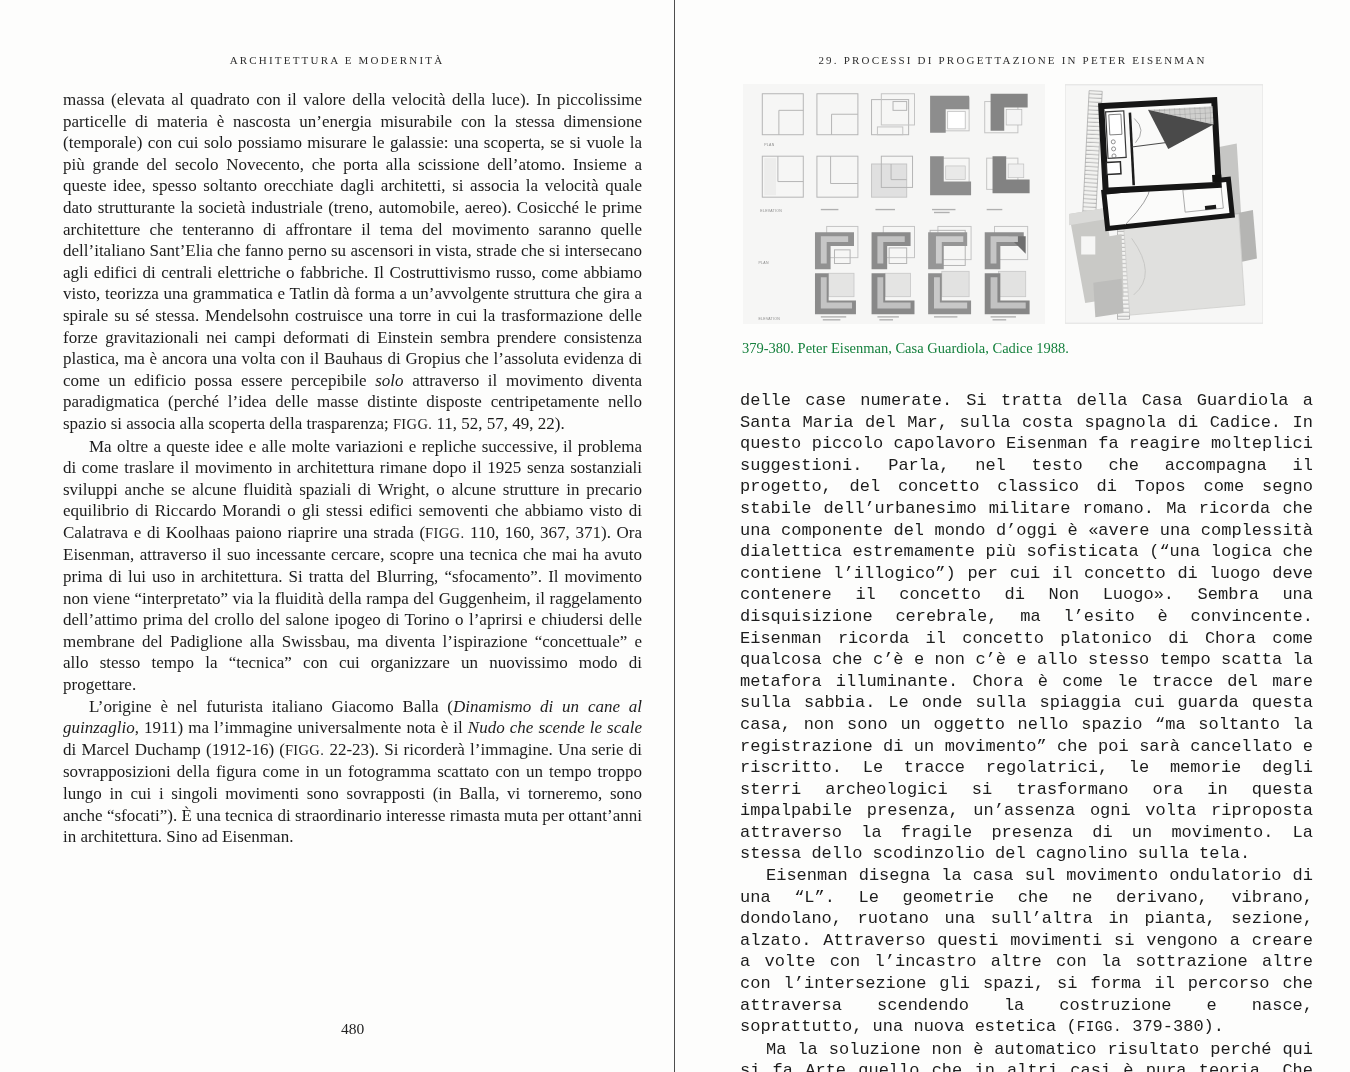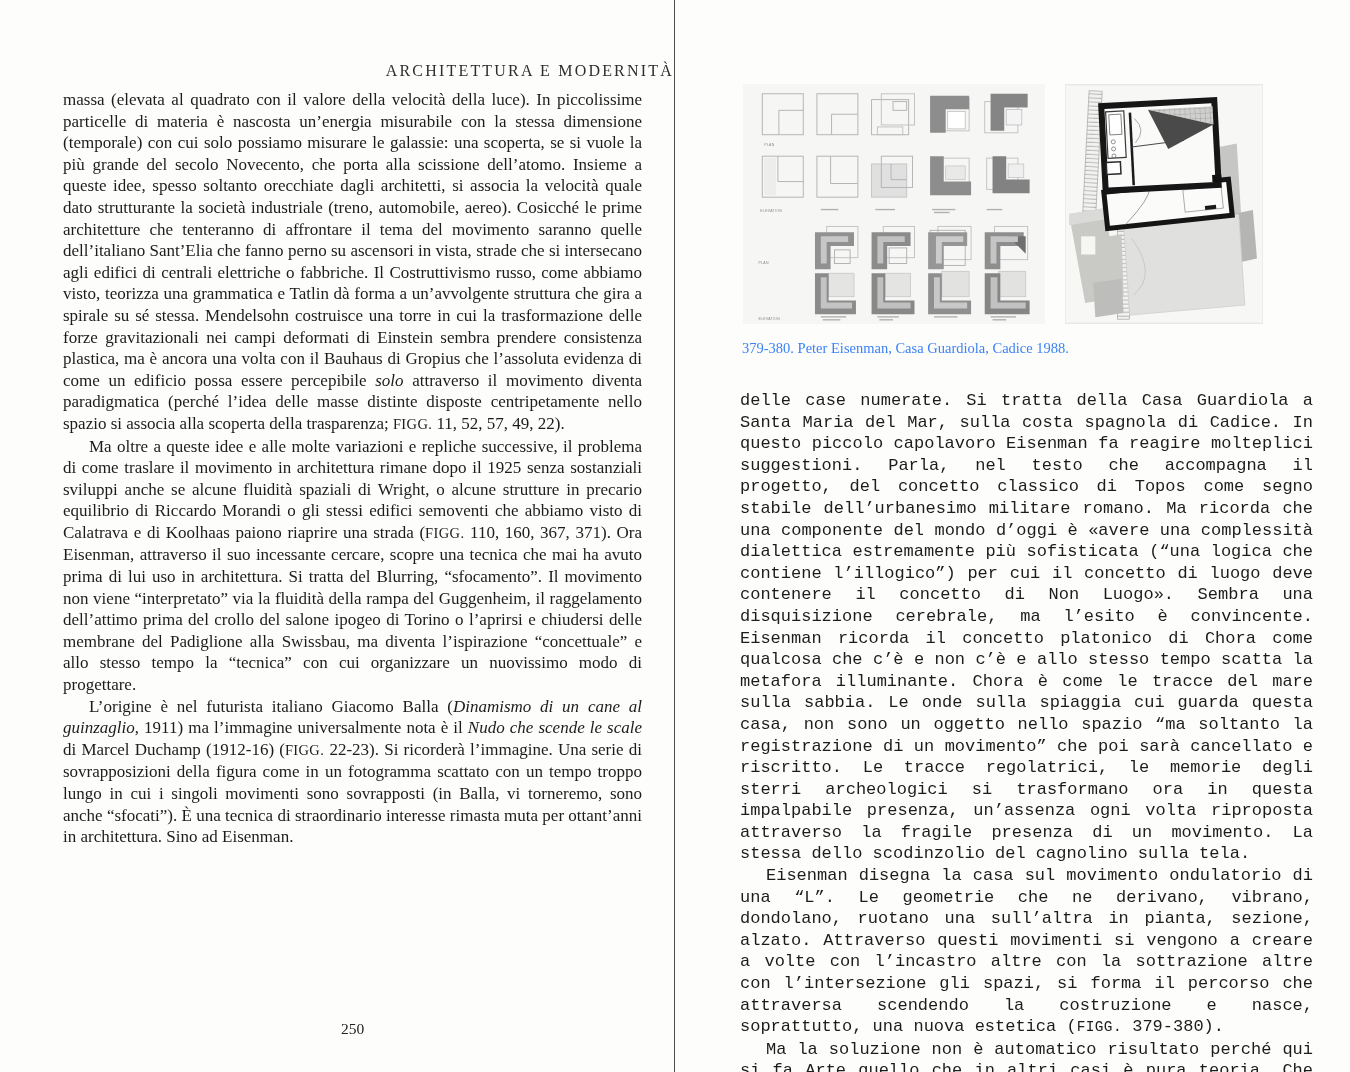--- a/index.html
+++ b/index.html
@@ -6,64 +6,65 @@
   body{
     width:1350px;height:1072px;position:relative;background:#fdfdfc;
     font-family:"Liberation Serif","DejaVu Serif",serif;color:#1e1e1e;
     overflow:hidden;
   }
   .page{position:absolute;top:0;height:1072px;}
   .page-left{left:0;width:674px;}
   .page-right{left:675px;width:675px;}
   .spine{position:absolute;left:674px;top:0;width:1px;height:1072px;background:#4d4d4d;}
   .running-head{
-    position:absolute;top:62px;left:0;width:100%;text-align:right;
-    font-size:16px;letter-spacing:2.2px;color:#2e2e2e;white-space:nowrap;
+    position:absolute;top:54px;left:0;width:100%;text-align:center;
+    font-size:11px;letter-spacing:2.2px;color:#2e2e2e;white-space:nowrap;
   }
   .body-text{
     position:absolute;text-align:justify;font-size:17px;line-height:21.6px;
     hyphens:auto;-webkit-hyphens:auto;color:#1c1c1c;
   }
   .body-left{left:63px;top:89px;width:579px;}
   .body-right{left:65px;top:390px;width:573px;font-family:Liberation Mono, monospace;}
   .body-text p{margin:0;padding:0;}
   .body-text p.indent{text-indent:26px;}
   .it{font-style:italic;}
   .sc{font-size:0.85em;letter-spacing:0.4px;}
   .page-number{
     position:absolute;top:1020px;text-align:center;font-size:15.5px;color:#222;
   }
   .pn-left{left:63px;width:579px;}
   .pn-right{left:65px;width:573px;}
   .figure-area{position:absolute;left:0;top:0;width:675px;height:380px;}
   .fig-a{position:absolute;left:68px;top:84px;width:302px;height:240px;background:#f6f6f5;}
   .fig-b{position:absolute;left:390px;top:84px;width:198px;height:240px;background:#f7f7f6;}
   .caption{
-    position:absolute;left:67px;top:340px;width:573px;font-size:14.5px;color:#3b82f6;
+    position:absolute;left:67px;top:340px;width:573px;font-size:14.5px;color:#15803d;
   }
   svg .ol{fill:none;stroke:#b4b4b4;stroke-width:1;}
   svg .ol2{fill:none;stroke:#c3c3c3;stroke-width:1;}
   svg .lbl{font-family:"Liberation Sans",sans-serif;font-size:3.6px;fill:#8a8a8a;letter-spacing:0.3px;}
 </style>
 </head>
 <body>
 
 <div class="page page-left">
   <div class="running-head">ARCHITETTURA E MODERNITÀ</div>
   <div class="body-text body-left">
       <p><span>massa (elevata al quadrato con il valore della velocità della luce). In piccolissime particelle di materia è nascosta un’energia misurabile con la stessa dimensione (temporale) con cui solo possiamo misurare le galassie: una scoperta, se si vuole la più grande del secolo Novecento, che porta alla scissione dell’atomo. Insieme a queste idee, spesso soltanto orecchiate dagli architetti, si associa la velocità quale dato strutturante la società industriale (treno, automobile, aereo). Cosicché le prime architetture che tenteranno di affrontare il tema del movimento saranno quelle dell’italiano Sant’Elia che fanno perno su ascensori in vista, strade che si intersecano agli edifici di centrali elettriche o fabbriche. Il Costruttivismo russo, come abbiamo visto, teorizza una grammatica e Tatlin dà forma a un’avvolgente struttura che gira a spirale su sé stessa. Mendelsohn costruisce una torre in cui la trasformazione delle forze gravitazionali nei campi deformati di Einstein sembra prendere consistenza plastica, ma è ancora una volta con il Bauhaus di Gropius che l’assoluta evidenza di come un edificio possa essere percepibile </span><span class="it">solo</span><span> attraverso il movimento diventa paradigmatica (perché l’idea delle masse distinte disposte centripetamente nello spazio si associa alla scoperta della trasparenza; </span><span class="sc">FIGG.</span><span> 11, 52, 57, 49, 22).</span></p>
       <p class="indent"><span>Ma oltre a queste idee e alle molte variazioni e repliche successive, il problema di come traslare il movimento in architettura rimane dopo il 1925 senza sostanziali sviluppi anche se alcune fluidità spaziali di Wright, o alcune strutture in precario equilibrio di Riccardo Morandi o gli stessi edifici semoventi che abbiamo visto di Calatrava e di Koolhaas paiono riaprire una strada (</span><span class="sc">FIGG.</span><span> 110, 160, 367, 371). Ora Eisenman, attraverso il suo incessante cercare, scopre una tecnica che mai ha avuto prima di lui uso in architettura. Si tratta del Blurring, “sfocamento”. Il movimento non viene “interpretato” via la fluidità della rampa del Guggenheim, il raggelamento dell’attimo prima del crollo del salone ipogeo di Torino o l’aprirsi e chiudersi delle membrane del Padiglione alla Swissbau, ma diventa l’ispirazione “concettuale” e allo stesso tempo la “tecnica” con cui organizzare un nuovissimo modo di progettare.</span></p>
       <p class="indent"><span>L’origine è nel futurista italiano Giacomo Balla (</span><span class="it">Dinamismo di un cane al guinzaglio</span><span>, 1911) ma l’immagine universalmente nota è il </span><span class="it">Nudo che scende le scale</span><span> di Marcel Duchamp (1912-16) (</span><span class="sc">FIGG.</span><span> 22-23). Si ricorderà l’immagine. Una serie di sovrapposizioni della figura come in un fotogramma scattato con un tempo troppo lungo in cui i singoli movimenti sono sovrapposti (in Balla, vi torneremo, sono anche “sfocati”). È una tecnica di straordinario interesse rimasta muta per ottant’anni in architettura. Sino ad Eisenman.</span></p>
     </div>
-  <div class="page-number pn-left">250</div>
+  <div class="page-number pn-left">480</div>
 </div>
 
 <div class="spine"></div>
 
 <div class="page page-right">
+  <div class="running-head">29. PROCESSI DI PROGETTAZIONE IN PETER EISENMAN</div>
 
   <div class="figure-area">
 
     <svg class="fig-a" viewBox="0 0 302 246" xmlns="http://www.w3.org/2000/svg">
       <g>
         <g transform="translate(16,10)">
             <rect width="42" height="42" class="ol"></rect>
             <path class="ol" d="M17,42 V17 H42"></path>
           </g>
         <g transform="translate(72,10)">

